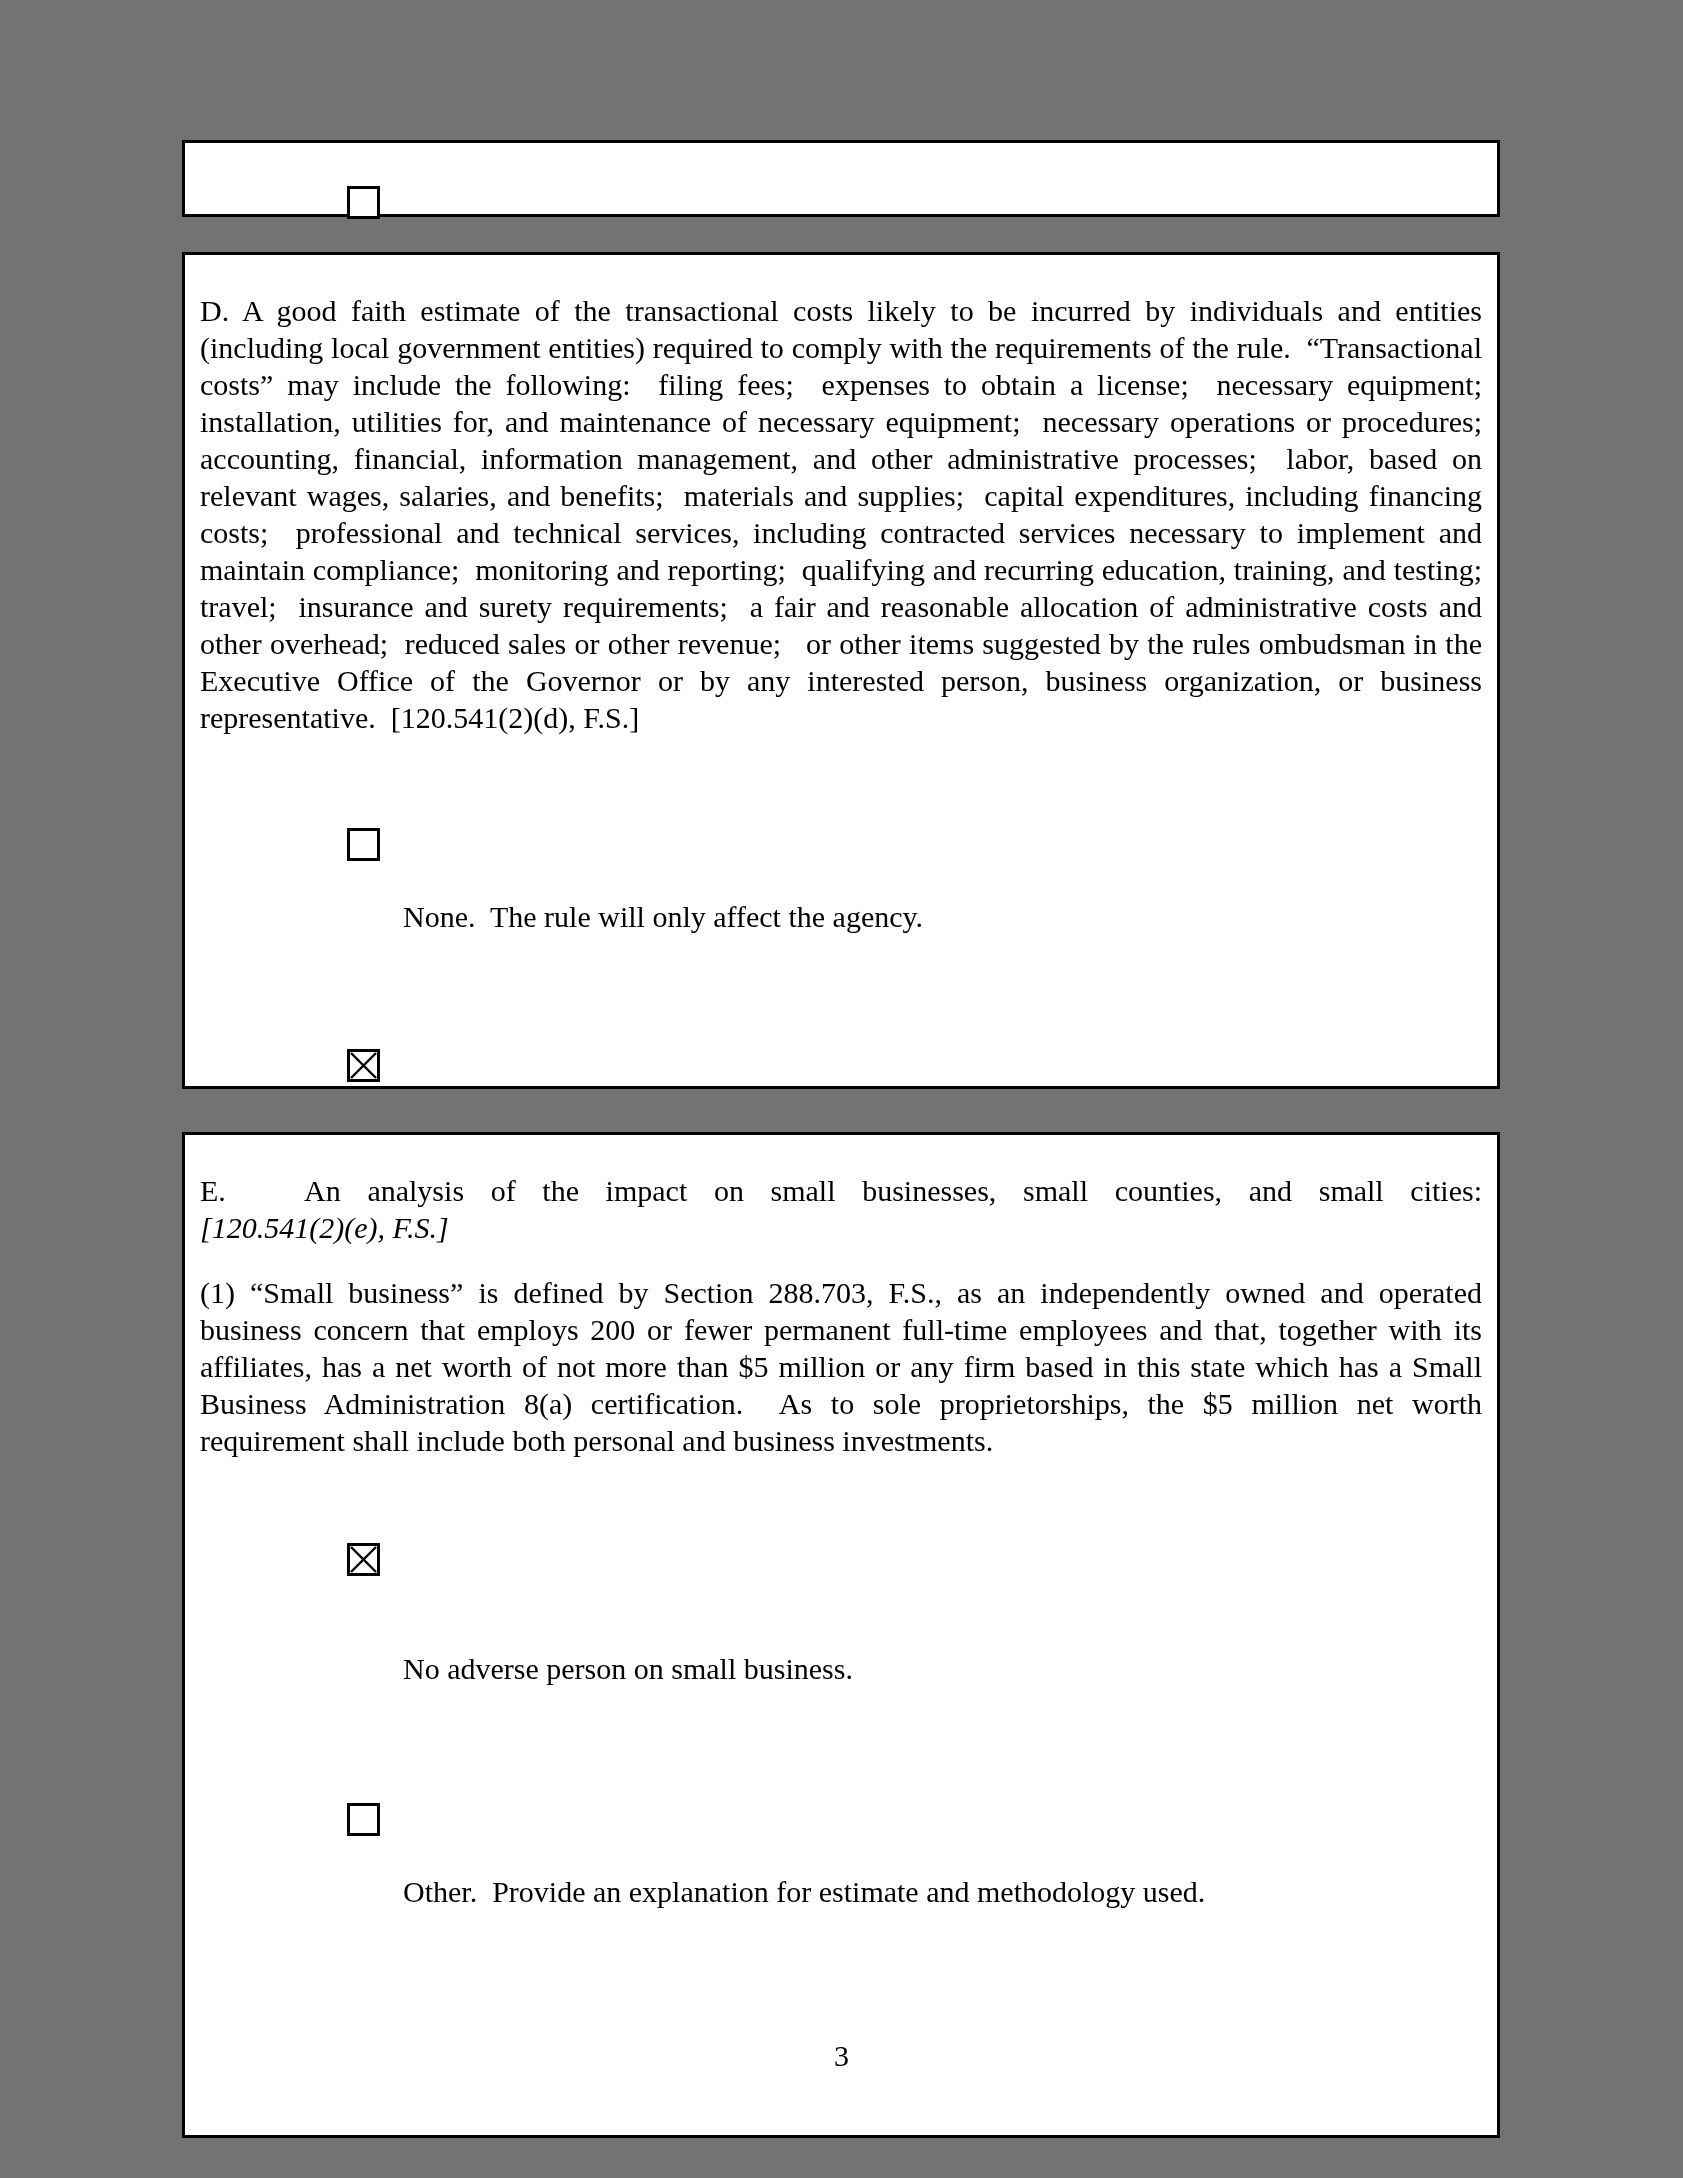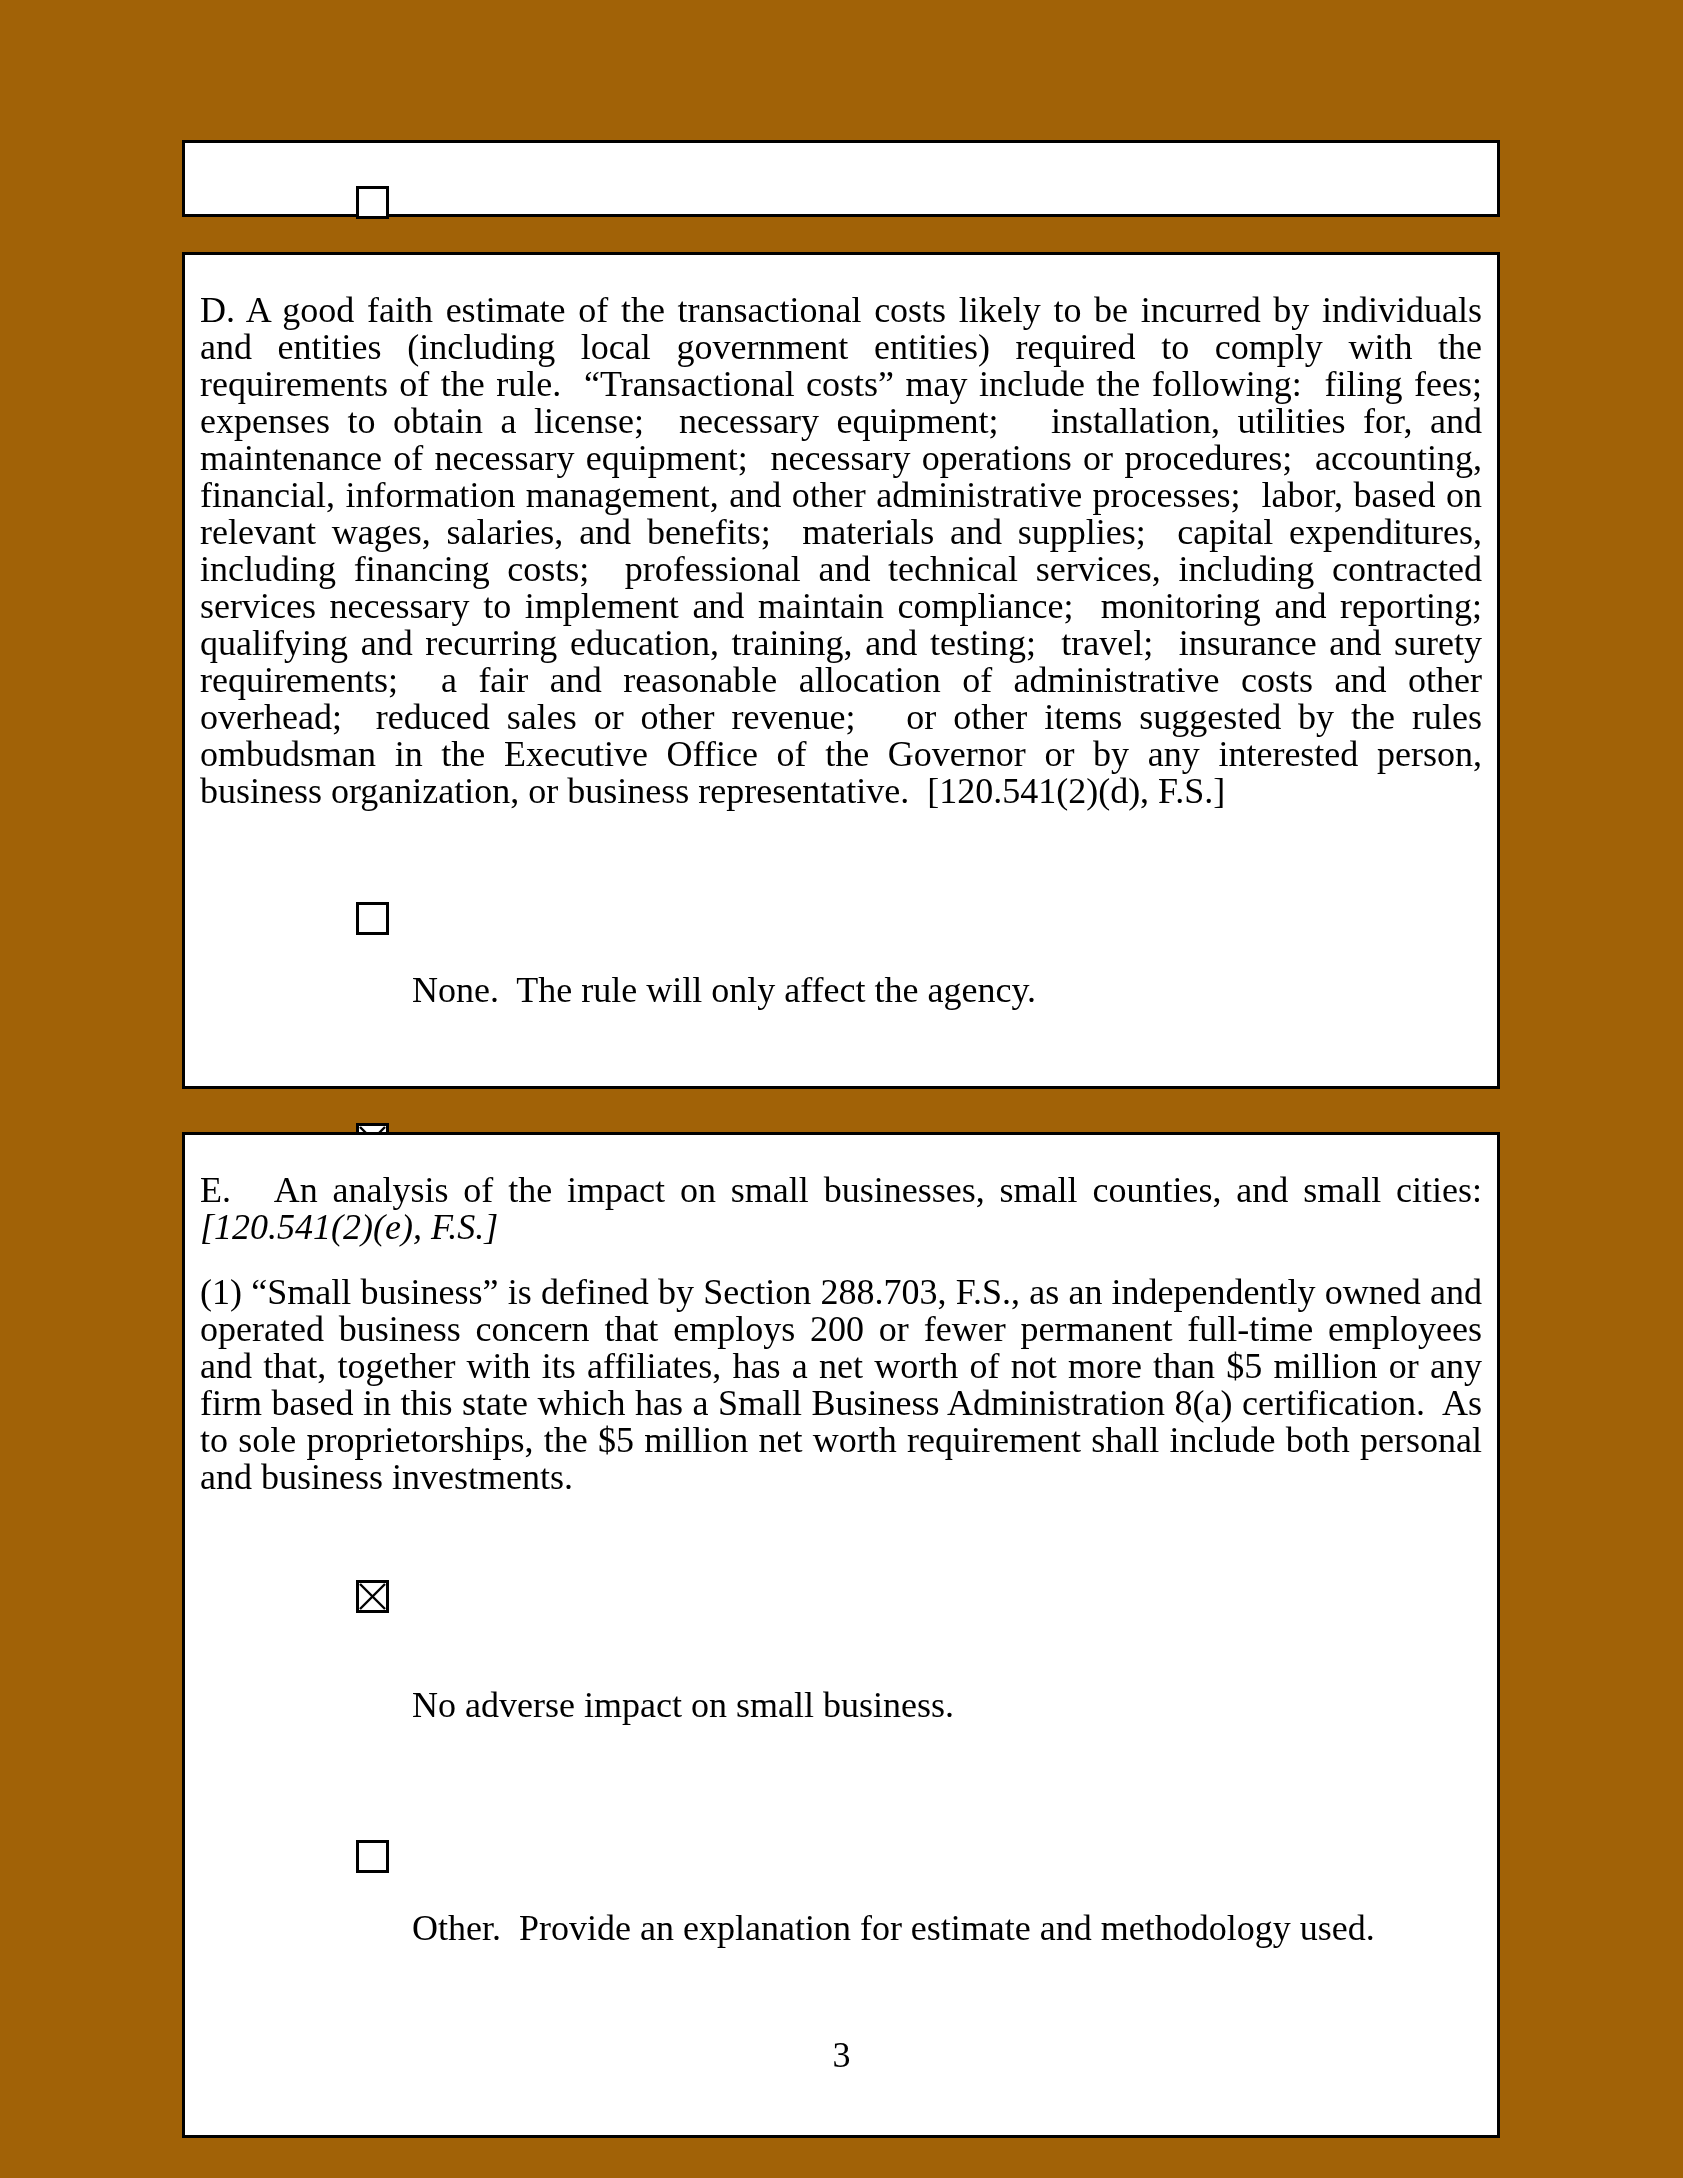--- a/index.html
+++ b/index.html
@@ -4,24 +4,24 @@
 <style>
   html, body {
     margin: 0;
     padding: 0;
     background: #ffffff;
   }
   .page {
     position: relative;
     width: 1683px;
     height: 2178px;
-    background: #a16207;
+    background: #737373;
     color: #000000;
     font-family: "Liberation Serif", serif;
-    font-size: 36px;
+    font-size: 30px;
     line-height: 37px;
   }
   .formbox {
     position: absolute;
     left: 182px;
     width: 1318px;
     border: 3px solid #000000;
     box-sizing: border-box;
     background: #ffffff;
     padding: 0 15px;
@@ -129,21 +129,21 @@
     <div class="plain-line">[120.541(2)(e), F.S.]</div>
 
     <div class="para mt-para1">(1) “Small business” is defined by Section 288.703, F.S., as an independently owned and operated business concern that employs 200 or fewer permanent full-time employees and that, together with its affiliates, has a net worth of not more than $5 million or any firm based in this state which has a Small Business Administration 8(a) certification.  As to sole proprietorships, the $5 million net worth requirement shall include both personal and business investments.</div>
 
     <div class="option-row mt-opt-e1">
       <span class="checkbox" data-checked="true">
         <svg viewBox="0 0 27 27">
           <line x1="1" y1="1" x2="26" y2="26" stroke="#000000" stroke-width="2.4"></line>
           <line x1="26" y1="1" x2="1" y2="26" stroke="#000000" stroke-width="2.4"></line>
         </svg>
-      </span><span class="label">No adverse impact on small business.</span>
+      </span><span class="label">No adverse person on small business.</span>
     </div>
 
 
     <div class="option-row mt-opt-e3">
       <span class="checkbox" data-checked="false">
         
       </span><span class="label">Other.  Provide an explanation for estimate and methodology used.</span>
     </div>
 
   </div>

